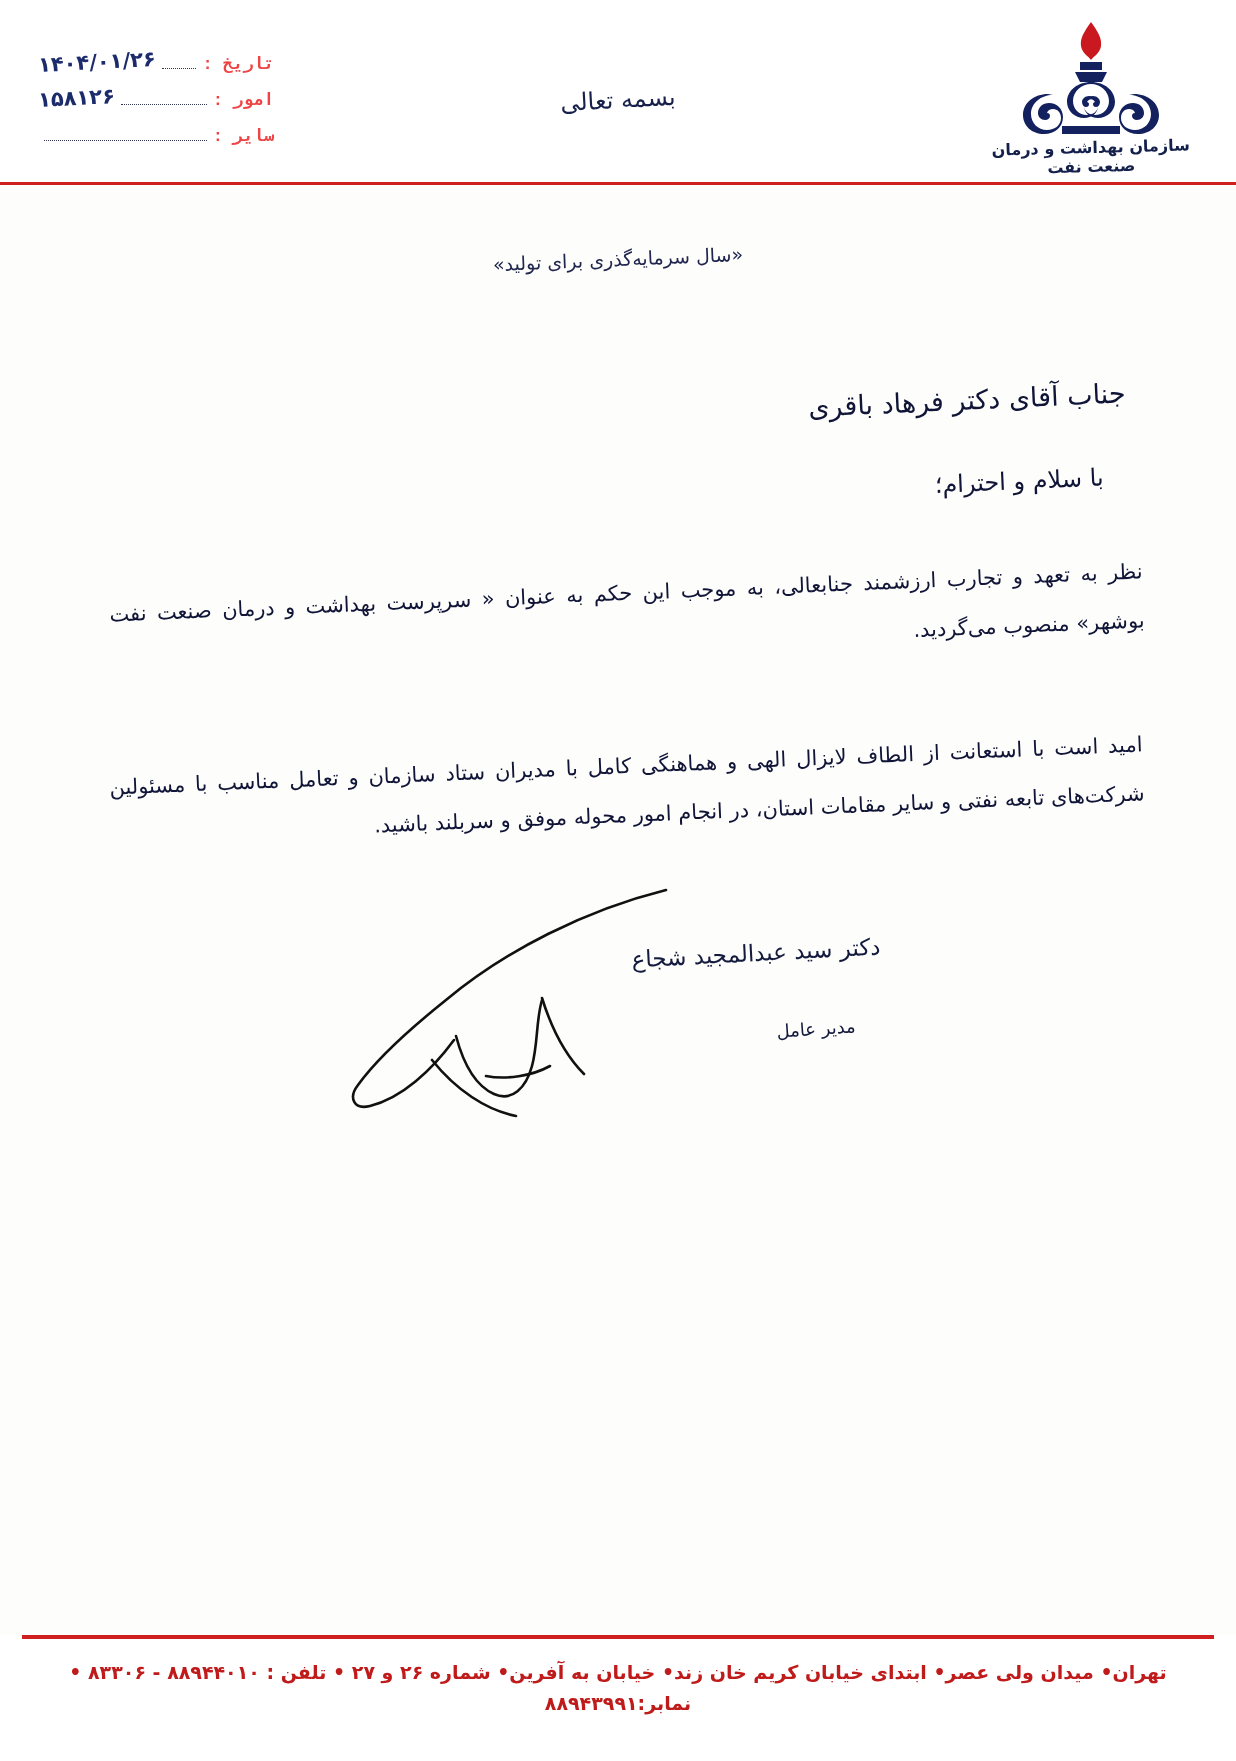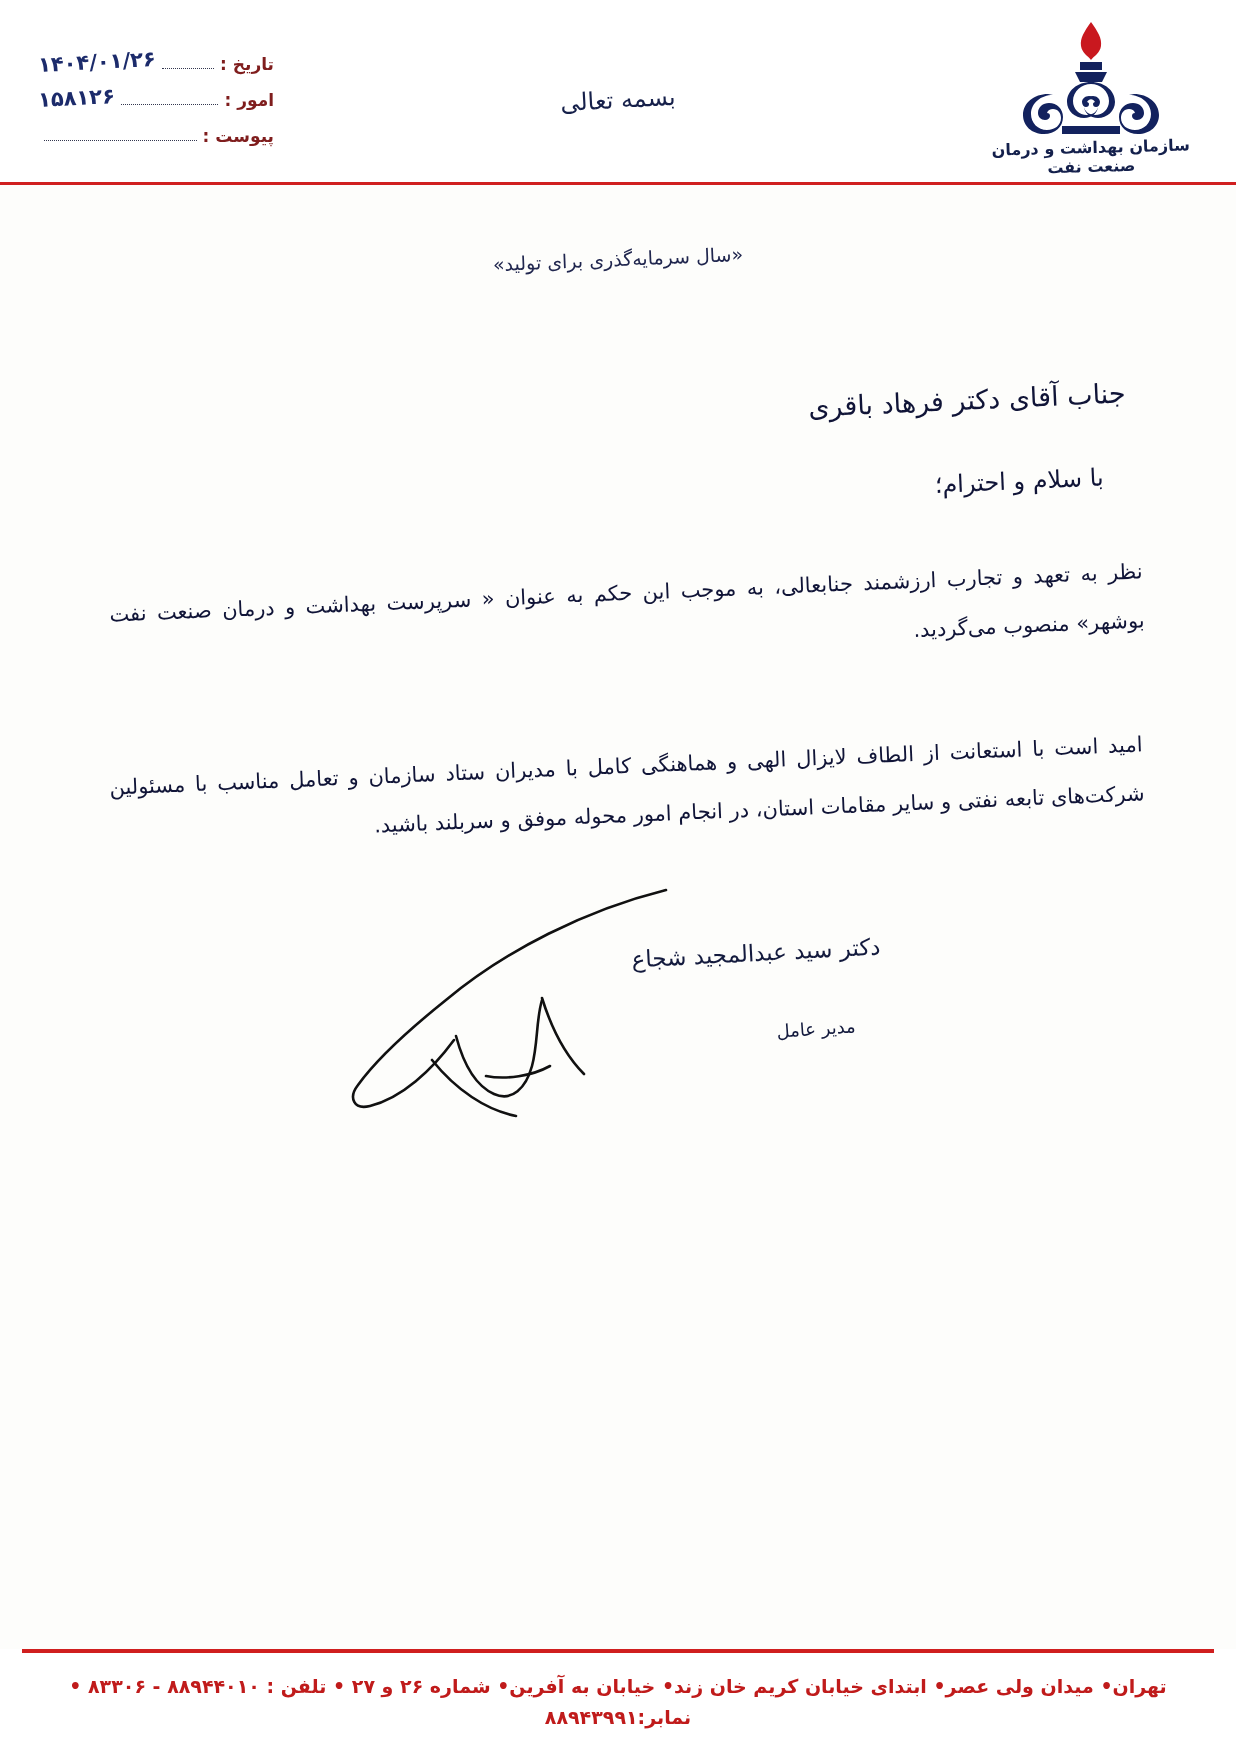--- a/index.html
+++ b/index.html
@@ -50,21 +50,22 @@
     height: 36px;
     font-size: 17px;
     color: #16213f;
     white-space: nowrap;
   }
   .meta-label {
     font-weight: bold;
     font-size: 17px;
     letter-spacing: 0.5px;
     margin-right: 4px;
-    color: #7f1d1d;
+    color: #ef4444;
+    font-family: Liberation Mono, monospace;
   }
   .meta-dots {
     flex: 1;
     border-bottom: 1px dotted #33374f;
     margin: 0 6px 5px 6px;
     height: 1px;
   }
   .meta-value {
     font-size: 21px;
     color: #1c2b6b;
@@ -183,21 +184,21 @@
     height: 250px;
     pointer-events: none;
   }
 
   
   .footer {
     position: absolute;
     left: 0;
     right: 0;
     bottom: 0;
-    height: 112px;
+    height: 126px;
     background: #ffffff;
   }
   .footer-rule {
     position: absolute;
     top: 0;
     left: 22px;
     right: 22px;
     height: 4px;
     background: #d01f1f;
   }
@@ -226,21 +227,21 @@
         <span class="meta-label">تاریخ :</span>
         <span class="meta-dots"></span>
         <span class="meta-value">۱۴۰۴/۰۱/۲۶</span>
       </div>
       <div class="meta-row">
         <span class="meta-label">امور :</span>
         <span class="meta-dots"></span>
         <span class="meta-value">۱۵۸۱۲۶</span>
       </div>
       <div class="meta-row">
-        <span class="meta-label">پیوست :</span>
+        <span class="meta-label">سایر :</span>
         <span class="meta-dots"></span>
         <span class="meta-value"></span>
       </div>
     </div>
 
     <div class="besmeh">بسمه تعالی</div>
 
     <div class="logo-zone">
       <div class="logo-mark">
         <svg width="230" height="118" viewBox="0 0 230 118" aria-hidden="true">

